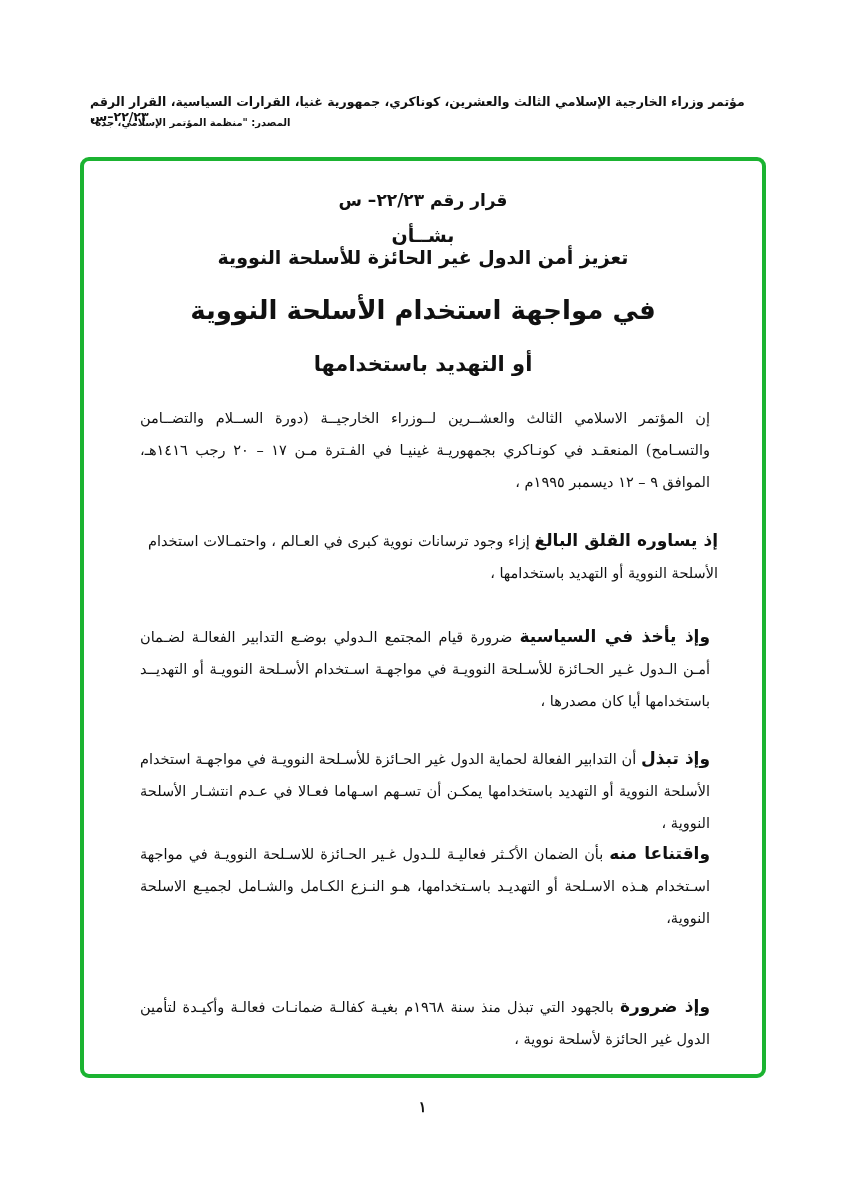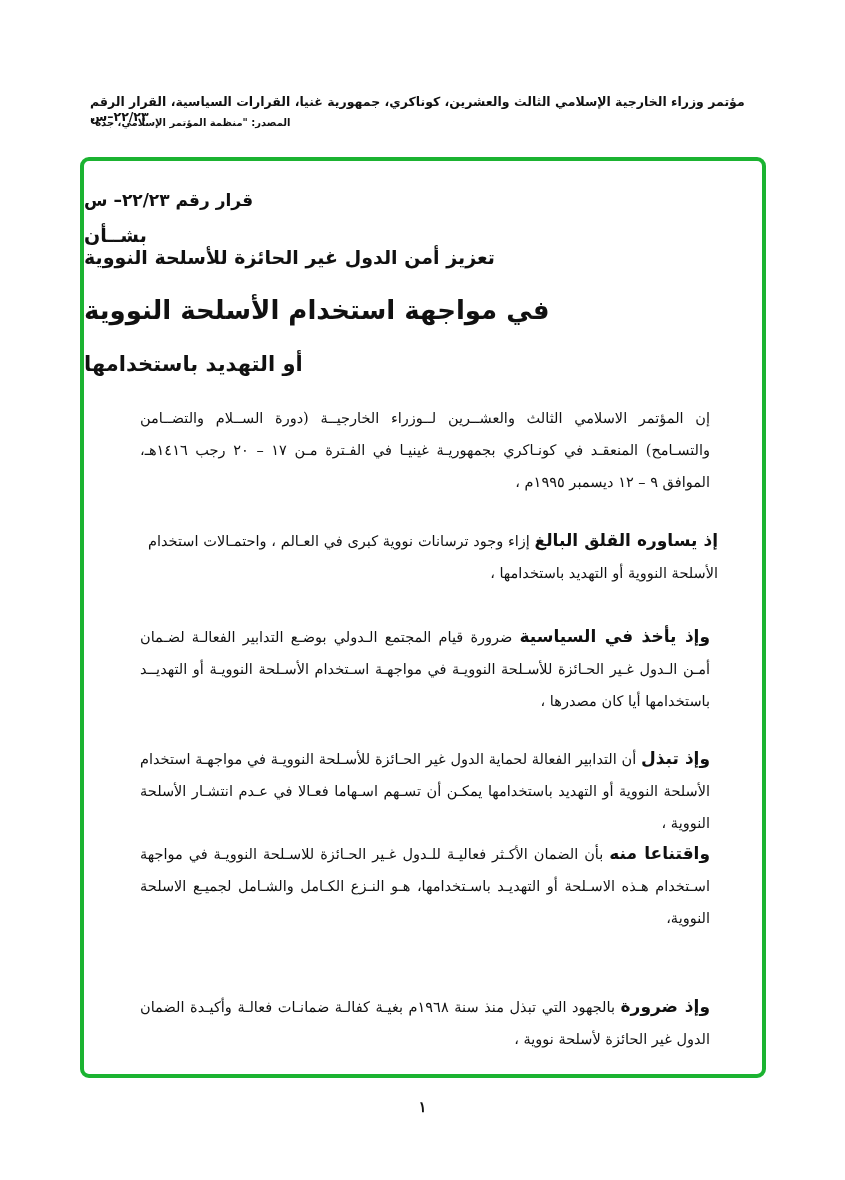--- a/index.html
+++ b/index.html
@@ -4,21 +4,21 @@
 <style>
   html, body { margin: 0; padding: 0; background: #ffffff; }
   body { width: 845px; height: 1180px; position: relative; overflow: hidden;
          font-family: "DejaVu Serif", "Liberation Serif", serif; color: #111; }
   .hdr { position: absolute; left: 90px; width: 670px; text-align: left; direction: rtl;
          font-family: "DejaVu Sans", "Liberation Sans", sans-serif; font-weight: bold; }
   .hdr-line1 { top: 94px; font-size: 12.5px; }
   .hdr-line2 { top: 117px; font-size: 10px; }
   .frame { position: absolute; left: 80px; top: 157px; width: 678px; height: 913px;
            border: 4px solid #1bb331; border-radius: 9px; }
-  .title-block { position: absolute; left: 84px; width: 678px; text-align: left; direction: rtl;
+  .title-block { position: absolute; left: 84px; width: 678px; text-align: center; direction: rtl;
                  font-family: "DejaVu Sans", "Liberation Sans", sans-serif; font-weight: bold; }
   .t1 { top: 190px; font-size: 17px; }
   .t2 { top: 224px; font-size: 19px; }
   .t3 { top: 246px; font-size: 19px; }
   .t4 { top: 295px; font-size: 26px; }
   .t5 { top: 352px; font-size: 21px; }
   .para { position: absolute; left: 140px; width: 570px; direction: rtl; text-align: justify;
           font-size: 14.5px; line-height: 32px; text-align-last: right; }
   .para .lead { font-family: "DejaVu Sans", "Liberation Sans", sans-serif; font-weight: bold; font-size: 17px; }
   .p1 { top: 401px; }
@@ -64,16 +64,16 @@
   <span>أن التدابير الفعالة لحماية الدول غير الحـائزة للأسـلحة النوويـة في مواجهـة استخدام الأسلحة النووية أو التهديد باستخدامها يمكـن أن تسـهم اسـهاما فعـالا في عـدم انتشـار الأسلحة النووية ،</span>
 </div>
 
 <div class="para p5">
   <span class="lead">واقتناعا منه</span>
   <span>بأن الضمان الأكـثر فعاليـة للـدول غـير الحـائزة للاسـلحة النوويـة في مواجهة اسـتخدام هـذه الاسـلحة أو التهديـد باسـتخدامها، هـو النـزع الكـامل والشـامل لجميـع الاسلحة النووية،</span>
 </div>
 
 <div class="para p6">
   <span class="lead">وإذ ضرورة</span>
-  <span>بالجهود التي تبذل منذ سنة ١٩٦٨م بغيـة كفالـة ضمانـات فعالـة وأكيـدة الضمان الدول غير الحائزة لأسلحة نووية ،</span>
+  <span>بالجهود التي تبذل منذ سنة ١٩٦٨م بغيـة كفالـة ضمانـات فعالـة وأكيـدة لتأمين الدول غير الحائزة لأسلحة نووية ،</span>
 </div>
 
 <div class="pageno">١</div>
 
 </body></html>

